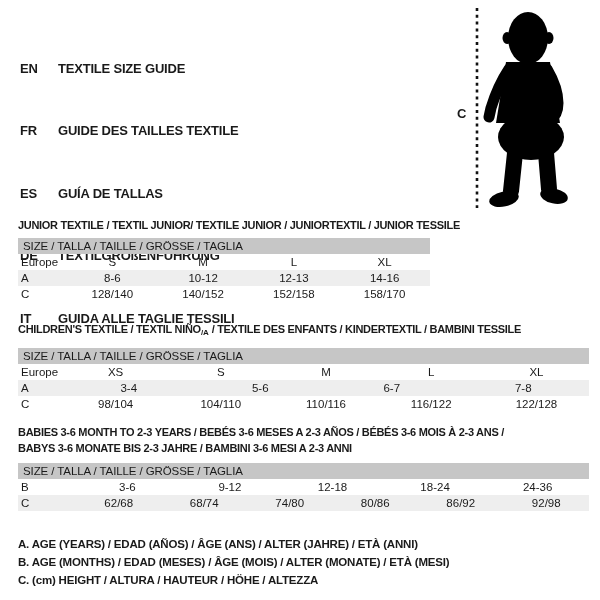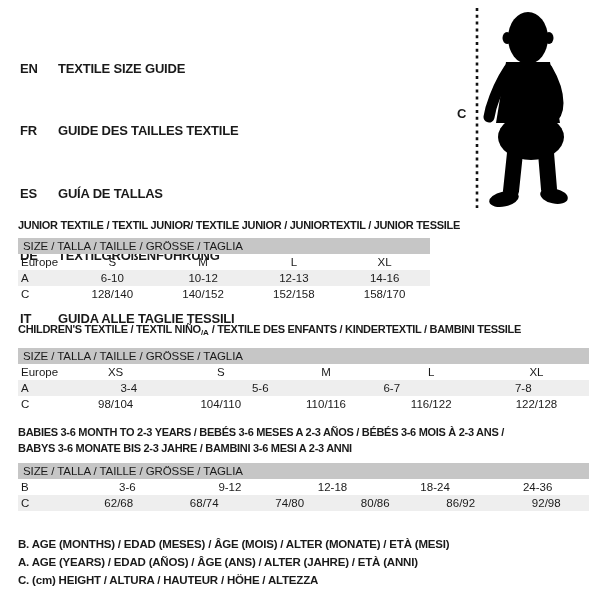--- a/index.html
+++ b/index.html
@@ -88,21 +88,21 @@
   <div class="size-bar">SIZE / TALLA / TAILLE / GRÖSSE / TAGLIA</div>
   <div class="trow">
     <div class="cl">Europe</div>
     <div class="cv">S</div>
     <div class="cv">M</div>
     <div class="cv">L</div>
     <div class="cv">XL</div>
   </div>
   <div class="trow alt">
     <div class="cl">A</div>
-    <div class="cv">6-10</div>
+    <div class="cv">8-6</div>
     <div class="cv">10-12</div>
     <div class="cv">12-13</div>
     <div class="cv">14-16</div>
   </div>
   <div class="trow">
     <div class="cl">C</div>
     <div class="cv">128/140</div>
     <div class="cv">140/152</div>
     <div class="cv">152/158</div>
     <div class="cv">158/170</div>
@@ -158,16 +158,16 @@
     <div class="cv">62/68</div>
     <div class="cv">68/74</div>
     <div class="cv">74/80</div>
     <div class="cv">80/86</div>
     <div class="cv">86/92</div>
     <div class="cv">92/98</div>
   </div>
 </div>
 
 <div class="legend">
+  <div>A. AGE (YEARS) / EDAD (AÑOS) / ÂGE (ANS) / ALTER (JAHRE) / ETÀ (ANNI)</div>
   <div>B. AGE (MONTHS) / EDAD (MESES) / ÂGE (MOIS) / ALTER (MONATE) / ETÀ (MESI)</div>
-  <div>A. AGE (YEARS) / EDAD (AÑOS) / ÂGE (ANS) / ALTER (JAHRE) / ETÀ (ANNI)</div>
   <div>C. (cm) HEIGHT / ALTURA / HAUTEUR / HÖHE / ALTEZZA</div>
 </div>
 
 </body></html>

